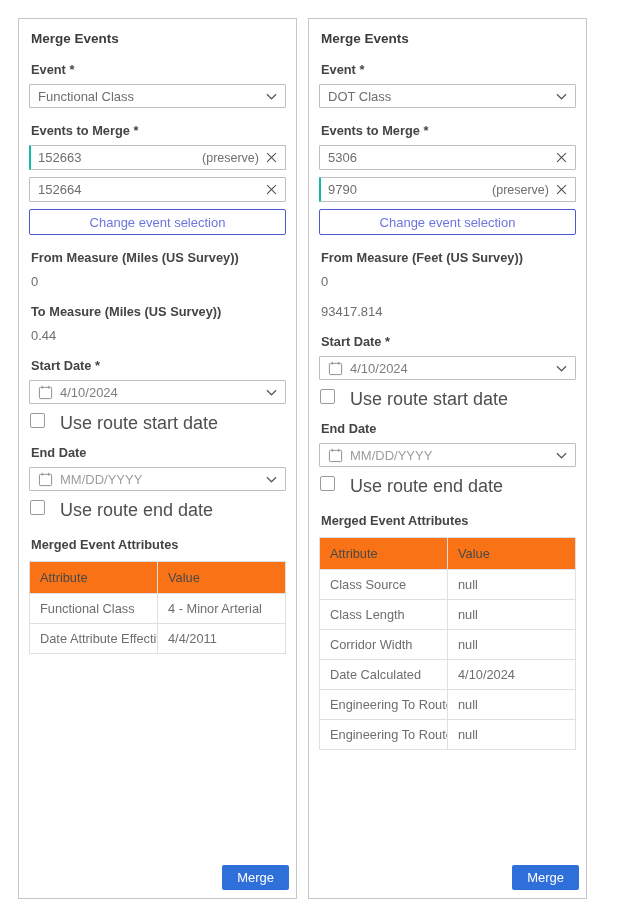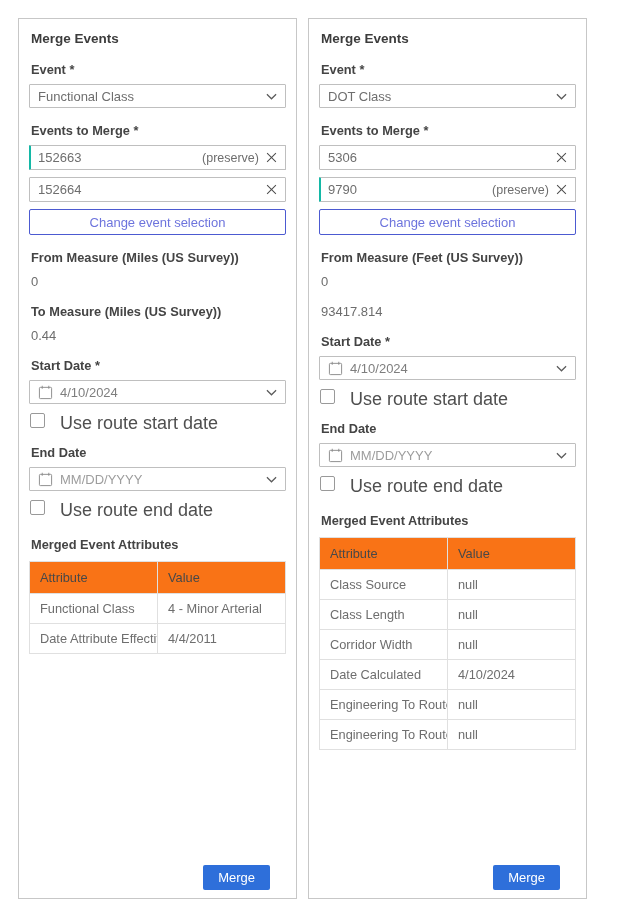--- a/index.html
+++ b/index.html
@@ -94,21 +94,21 @@
     text-align:left;
     padding:7px 10px;
     white-space:nowrap; overflow:hidden; text-overflow:clip;
   }
   .attr-table th {
     background:#f97316; color:#484848; font-weight:normal;
     padding:8px 10px;
   }
   .attr-table td { color:#6e6e6e; }
   .merge-btn {
-    position:absolute; right:26px; bottom:8px;
+    position:absolute; right:7px; bottom:8px;
     background:#2e6fda; color:#fff;
     border:none; border-radius:2px;
     font-size:13px; font-family:"Liberation Sans", sans-serif;
     height:25px; padding:0 15px;
     cursor:pointer;
   }
   svg { display:block; }
 </style>
 </head>
 <body>

